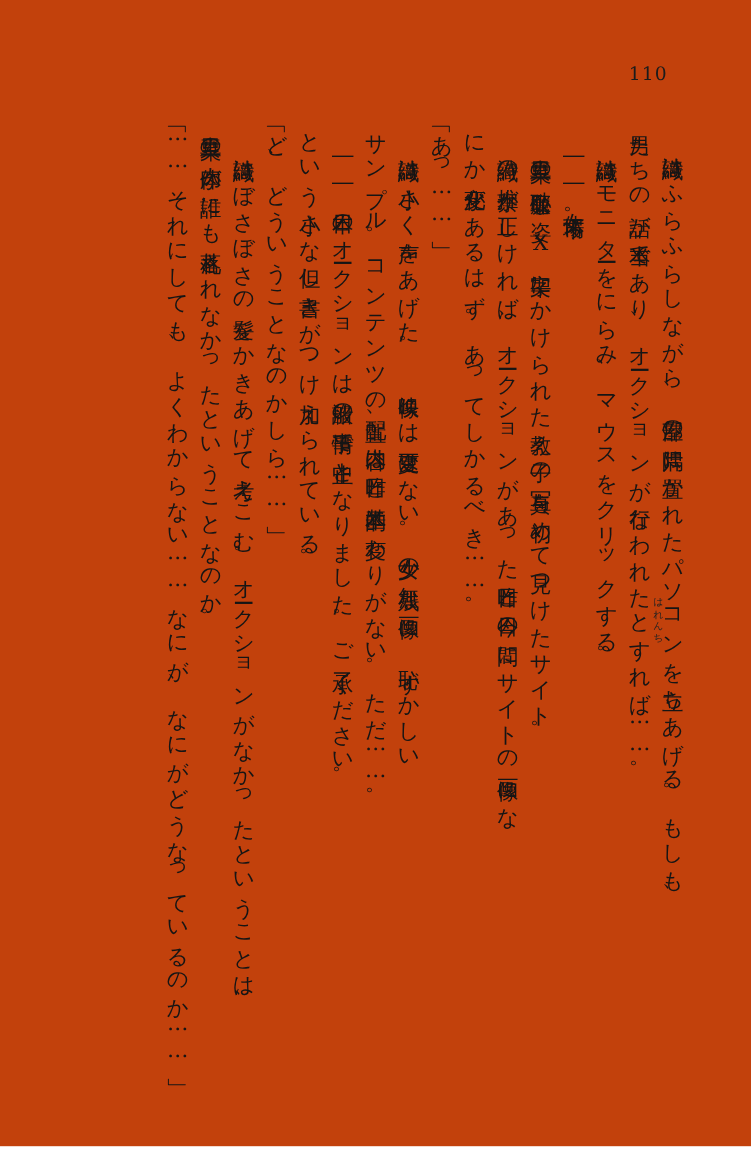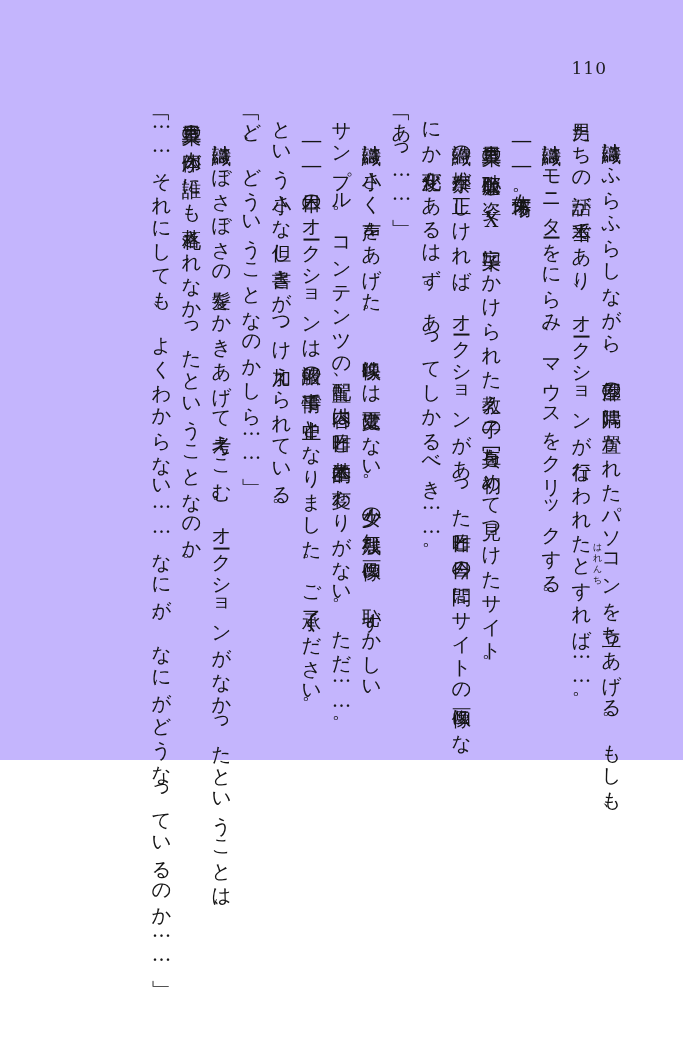--- a/index.html
+++ b/index.html
@@ -11,22 +11,22 @@
     width: 683px;
     height: 1050px;
     overflow: hidden;
     font-family: "DejaVu Serif", "Liberation Serif", serif;
     color: #1a1a1a;
   }
 
   #page {
     position: relative;
     width: 683px;
-    height: 760px;
-    background: #c4b5fd;
+    height: 1042px;
+    background: #c2410c;
   }
 
   
   #page-number {
     position: absolute;
     top: 58px;
     right: 76px;
     font-size: 17px;
     letter-spacing: 1px;
     font-family: "DejaVu Serif", "Liberation Serif", serif;

